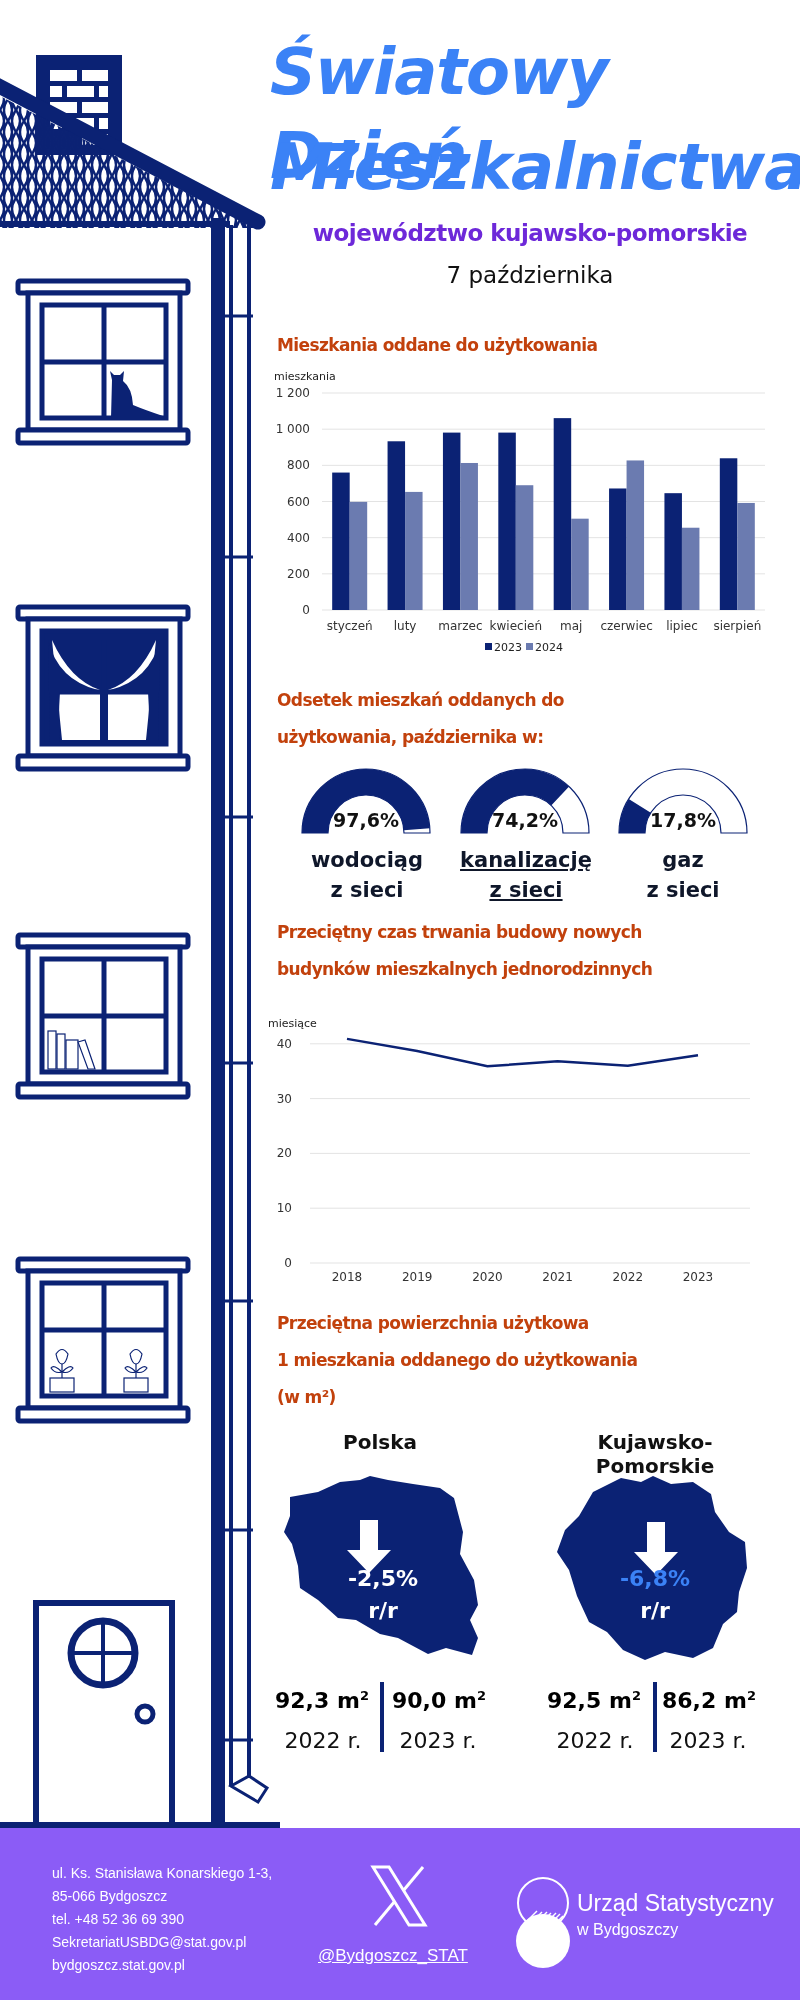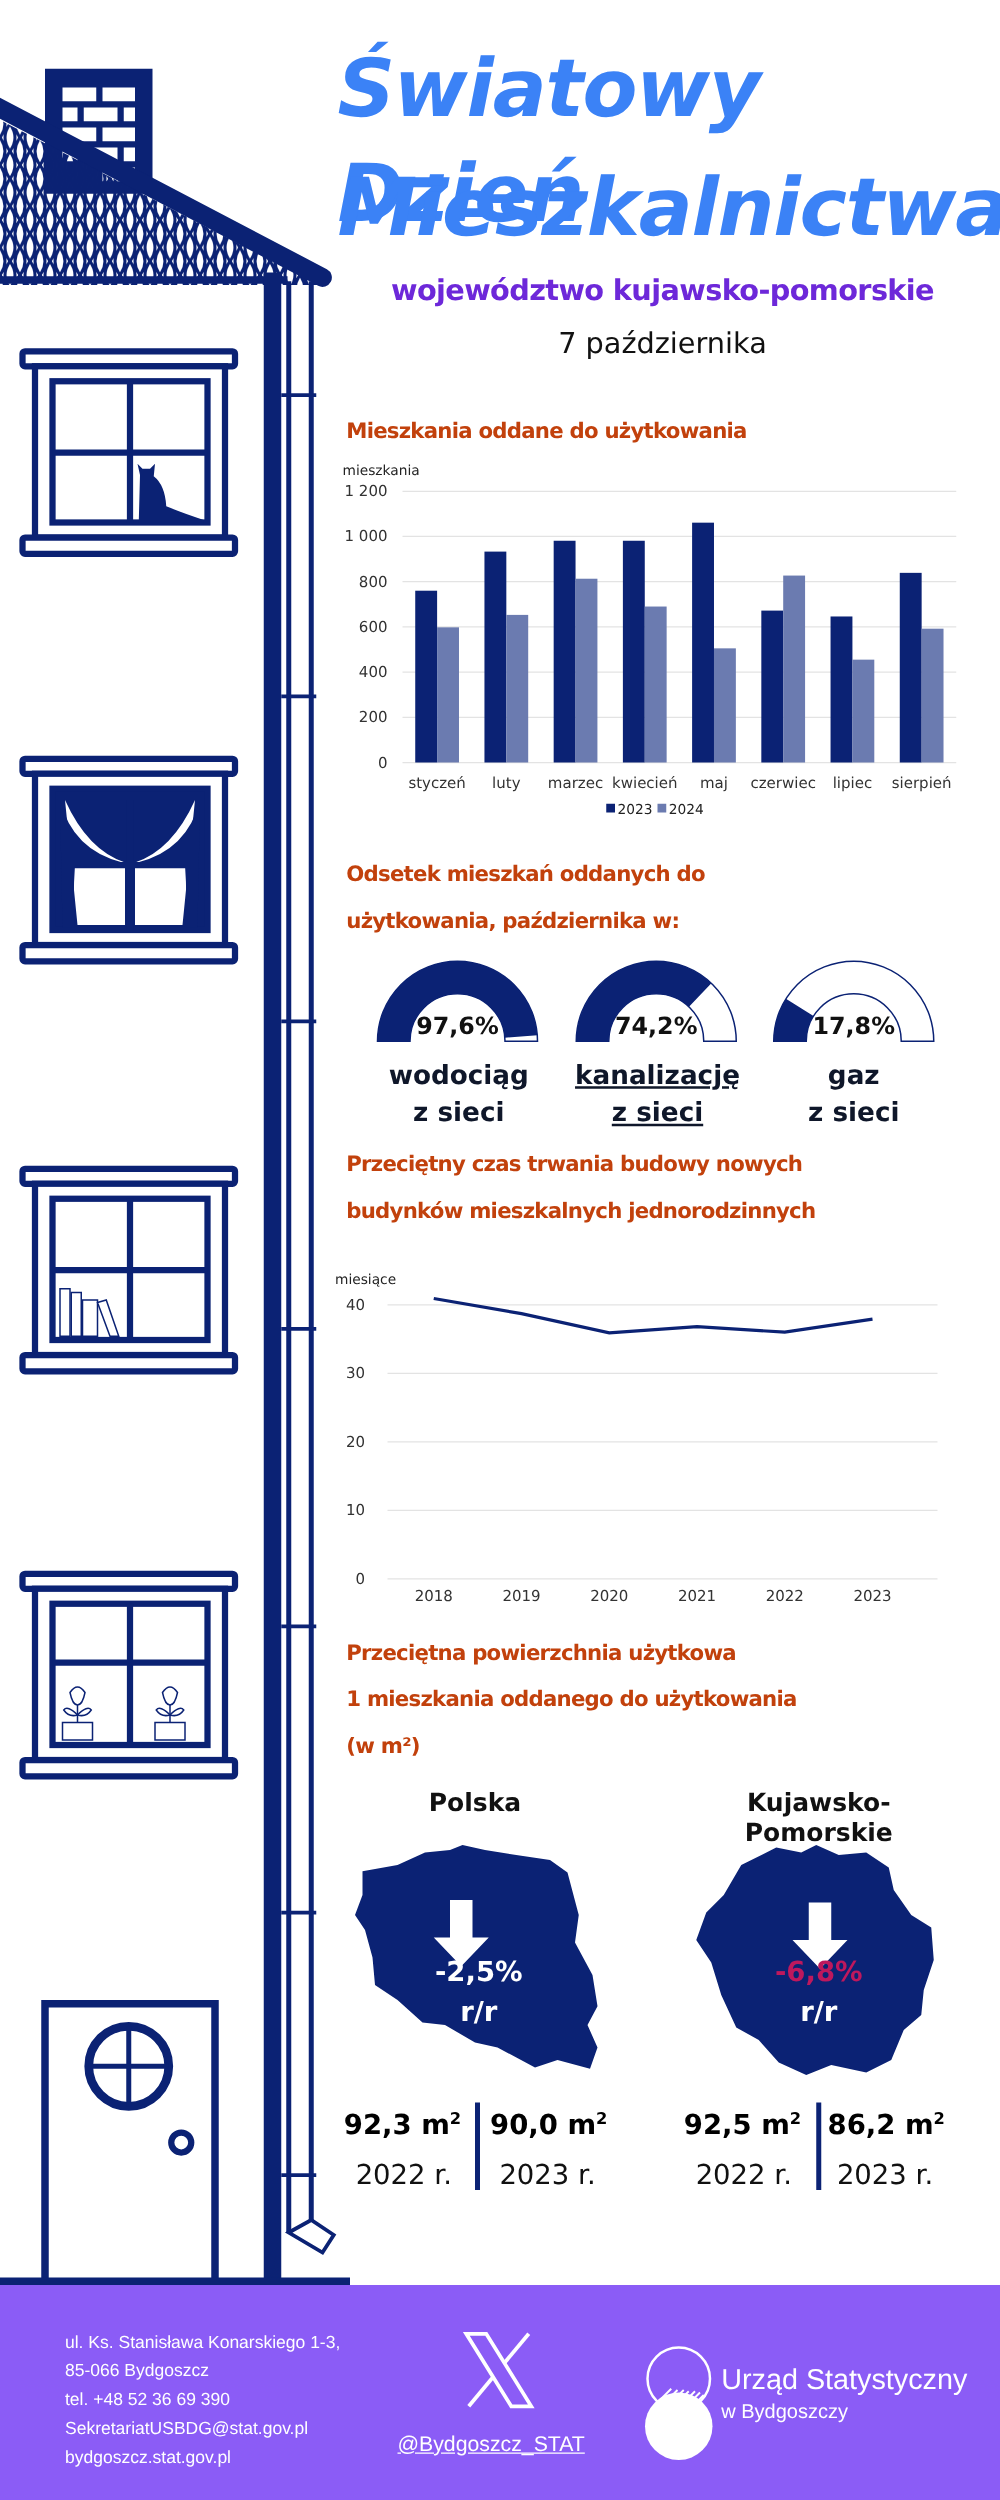--- a/index.html
+++ b/index.html
@@ -252,21 +252,21 @@
   <path d="M12 27 L40 22 L62 12 L82 10 L92 6 L110 10 L135 14 L162 18 L176 28 L185 62 L182 84 L196 110 L200 135 L192 150 L200 168 L194 185 L168 178 L150 184 L120 168 L102 164 L78 150 L60 148 L40 130 L22 118 L20 96 L14 74 L6 62 L12 46 Z" fill="#0b2274"></path>
   <polygon points="82,50 100,50 100,80 113,80 91,103 69,80 82,80" fill="#fff"></polygon>
 </svg>
 <div class="abs" style="left:318px;top:1566px;width:130px;text-align:center;color:#fff;font-weight:bold;font-size:22px;">-2,5%</div>
 <div class="abs" style="left:318px;top:1598px;width:130px;text-align:center;color:#fff;font-weight:bold;font-size:22px;">r/r</div>
 
 <svg class="abs" style="left:553px;top:1472px;" width="205" height="200" viewBox="0 0 205 200">
   <path d="M40 20 L68 6 L88 10 L100 4 L118 12 L140 10 L158 22 L162 40 L176 60 L192 70 L194 96 L186 120 L184 140 L170 152 L160 176 L140 186 L112 180 L92 188 L70 178 L54 160 L36 150 L24 124 L16 98 L4 80 L12 58 L26 44 Z" fill="#0b2274"></path>
   <polygon points="94,50 112,50 112,80 125,80 103,103 81,80 94,80" fill="#fff"></polygon>
 </svg>
-<div class="abs" style="left:590px;top:1566px;width:130px;text-align:center;color:#be185d;font-weight:bold;font-size:22px;">-6,8%</div>
+<div class="abs" style="left:590px;top:1566px;width:130px;text-align:center;color:#3b82f6;font-weight:bold;font-size:22px;">-6,8%</div>
 <div class="abs" style="left:590px;top:1598px;width:130px;text-align:center;color:#fff;font-weight:bold;font-size:22px;">r/r</div>
 
 <div class="val" style="left:275px;top:1688px;"><span>92,3 m</span><sup>2</sup></div>
 <div class="yr" style="left:273px;top:1728px;">2022 r.</div>
 <div class="vsep" style="left:380px;top:1682px;height:70px;"></div>
 <div class="val" style="left:392px;top:1688px;"><span>90,0 m</span><sup>2</sup></div>
 <div class="yr" style="left:388px;top:1728px;">2023 r.</div>
 
 <div class="val" style="left:547px;top:1688px;"><span>92,5 m</span><sup>2</sup></div>
 <div class="yr" style="left:545px;top:1728px;">2022 r.</div>

